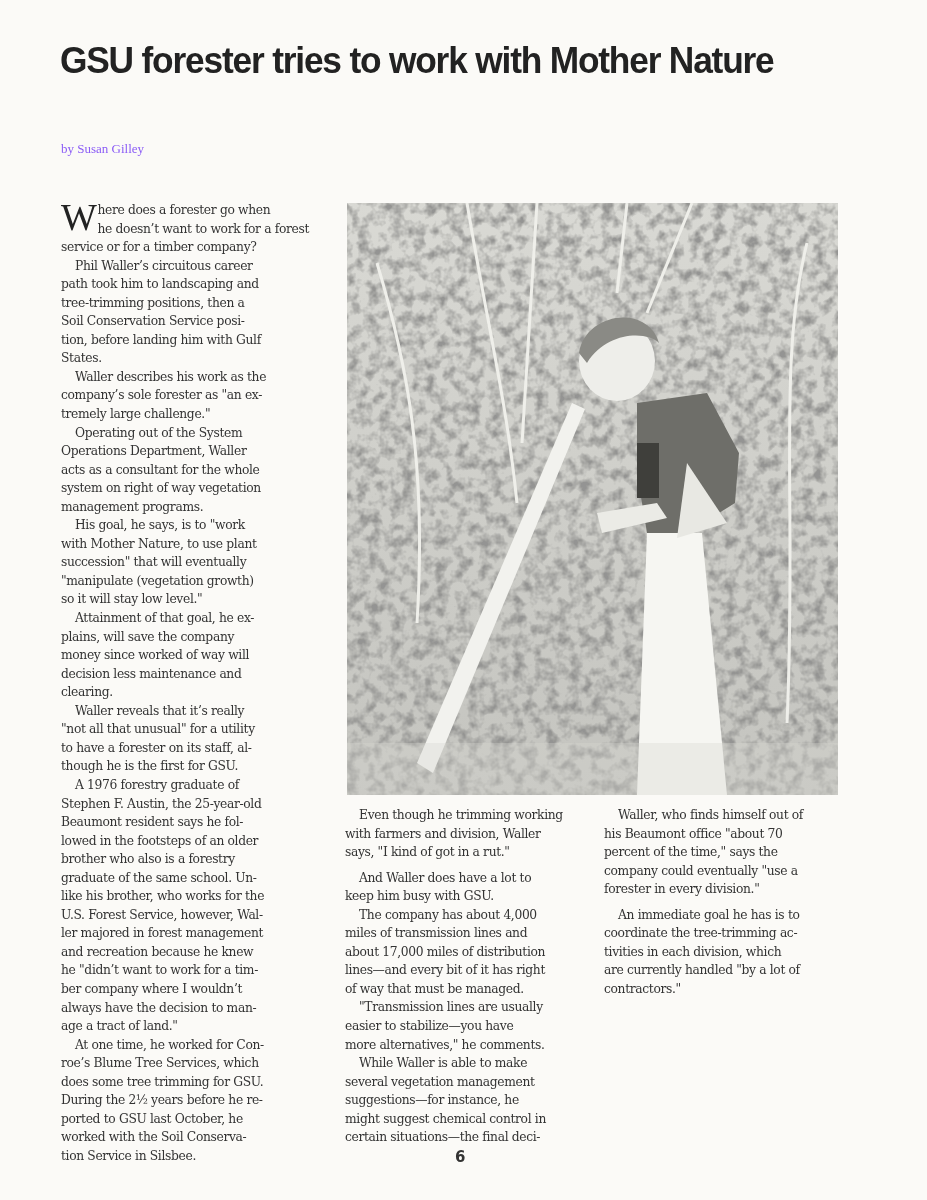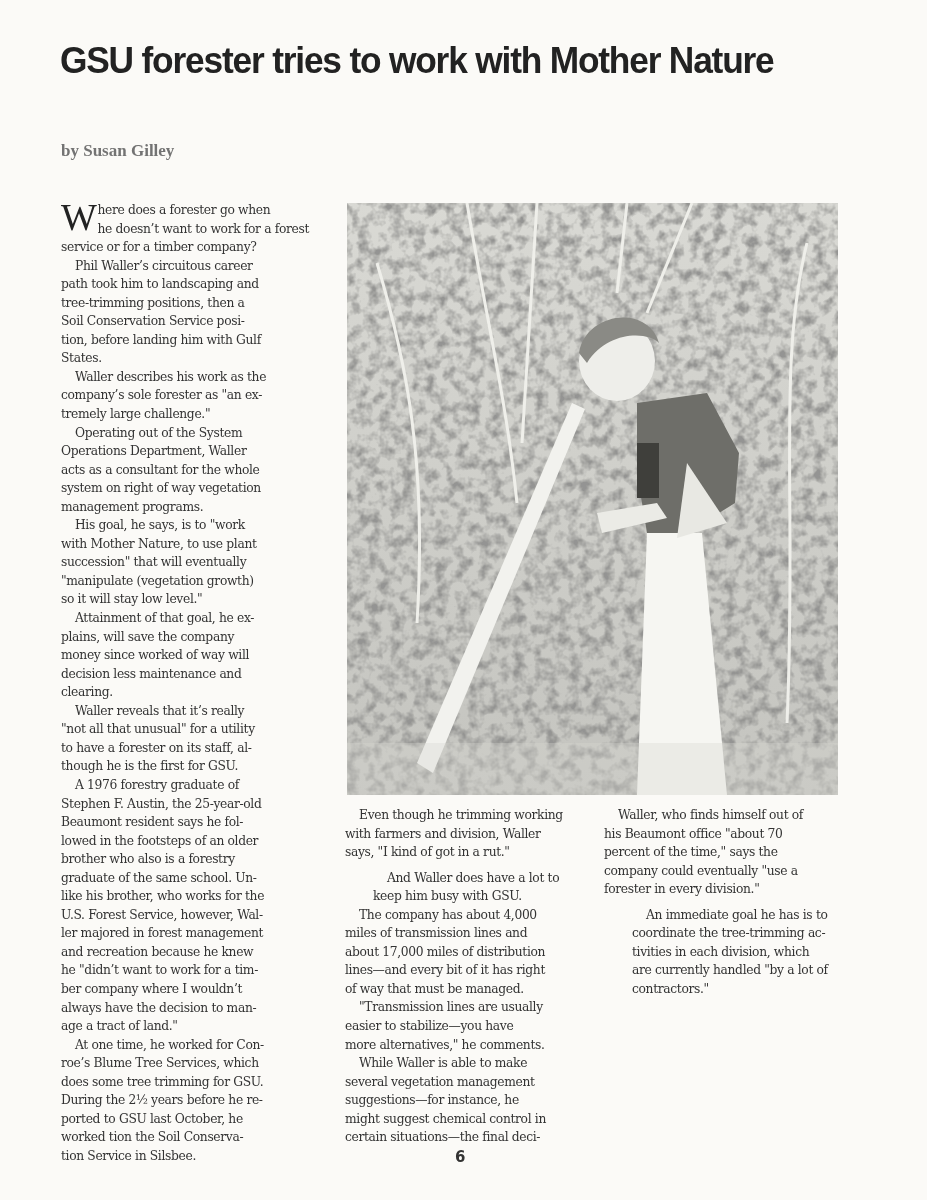--- a/index.html
+++ b/index.html
@@ -18,35 +18,35 @@
     font-size: 36px;
     line-height: 41px;
     letter-spacing: -1.2px;
     color: #222;
     transform: scaleX(0.98);
     transform-origin: left top;
   }
   .byline {
     position: absolute; left: 61px; top: 141px;
     font-family: "Liberation Serif", serif;
-    font-weight: bold;
-    font-size: 17px;
-    color: #737373;
+    font-weight: normal;
+    font-size: 13px;
+    color: #8b5cf6;
   }
   .col {
     position: absolute;
     font-family: "DejaVu Serif", serif;
     font-size: 12.3px;
     line-height: 18.55px;
     color: #333;
     letter-spacing: -0.35px;
   }
   .col p { margin: 0; text-indent: 14px; white-space: nowrap; }
   .col p.noindent { text-indent: 0; }
-  .col p.gap { margin-top: 7px; margin-left: 28px; }
+  .col p.gap { margin-top: 7px; }
   .col1 { left: 61px; top: 201px; width: 250px; }
   .col2 { left: 345px; top: 806px; width: 248px; }
   .col3 { left: 604px; top: 806px; width: 260px; }
   .dropcap {
     float: left;
     font-family: "Liberation Serif", serif;
     font-size: 38px;
     line-height: 28px;
     margin: 0 1px 0 0;
     padding-top: 2px;
@@ -75,21 +75,21 @@
 
 <div class="col col1">
   <p class="noindent"><span class="dropcap">W</span><span>here does a forester go when</span><br><span>he doesn’t want to work for a forest</span><br><span>service or for a timber company?</span></p>
   <p><span>Phil Waller’s circuitous career</span><br><span>path took him to landscaping and</span><br><span>tree-trimming positions, then a</span><br><span>Soil Conservation Service posi-</span><br><span>tion, before landing him with Gulf</span><br><span>States.</span></p>
   <p><span>Waller describes his work as the</span><br><span>company’s sole forester as "an ex-</span><br><span>tremely large challenge."</span></p>
   <p><span>Operating out of the System</span><br><span>Operations Department, Waller</span><br><span>acts as a consultant for the whole</span><br><span>system on right of way vegetation</span><br><span>management programs.</span></p>
   <p><span>His goal, he says, is to "work</span><br><span>with Mother Nature, to use plant</span><br><span>succession" that will eventually</span><br><span>"manipulate (vegetation growth)</span><br><span>so it will stay low level."</span></p>
   <p><span>Attainment of that goal, he ex-</span><br><span>plains, will save the company</span><br><span>money since worked of way will</span><br><span>decision less maintenance and</span><br><span>clearing.</span></p>
   <p><span>Waller reveals that it’s really</span><br><span>"not all that unusual" for a utility</span><br><span>to have a forester on its staff, al-</span><br><span>though he is the first for GSU.</span></p>
   <p><span>A 1976 forestry graduate of</span><br><span>Stephen F. Austin, the 25-year-old</span><br><span>Beaumont resident says he fol-</span><br><span>lowed in the footsteps of an older</span><br><span>brother who also is a forestry</span><br><span>graduate of the same school. Un-</span><br><span>like his brother, who works for the</span><br><span>U.S. Forest Service, however, Wal-</span><br><span>ler majored in forest management</span><br><span>and recreation because he knew</span><br><span>he "didn’t want to work for a tim-</span><br><span>ber company where I wouldn’t</span><br><span>always have the decision to man-</span><br><span>age a tract of land."</span></p>
-  <p><span>At one time, he worked for Con-</span><br><span>roe’s Blume Tree Services, which</span><br><span>does some tree trimming for GSU.</span><br><span>During the 2½ years before he re-</span><br><span>ported to GSU last October, he</span><br><span>worked tion the Soil Conserva-</span><br><span>tion Service in Silsbee.</span></p>
+  <p><span>At one time, he worked for Con-</span><br><span>roe’s Blume Tree Services, which</span><br><span>does some tree trimming for GSU.</span><br><span>During the 2½ years before he re-</span><br><span>ported to GSU last October, he</span><br><span>worked with the Soil Conserva-</span><br><span>tion Service in Silsbee.</span></p>
 </div>
 
 <div class="photo">
   <svg width="491" height="592" viewBox="0 0 491 592">
     <defs>
       <filter id="brush" x="0" y="0" width="100%" height="100%">
         <feTurbulence type="fractalNoise" baseFrequency="0.09" numOctaves="3" seed="7" result="n"></feTurbulence>
         <feColorMatrix type="matrix" values="0 0 0 0 0.3  0 0 0 0 0.3  0 0 0 0 0.29  0 0 0 -2.6 1.55" in="n" result="speck"></feColorMatrix>
         <feComposite in="speck" in2="SourceGraphic" operator="in"></feComposite>
       </filter>

